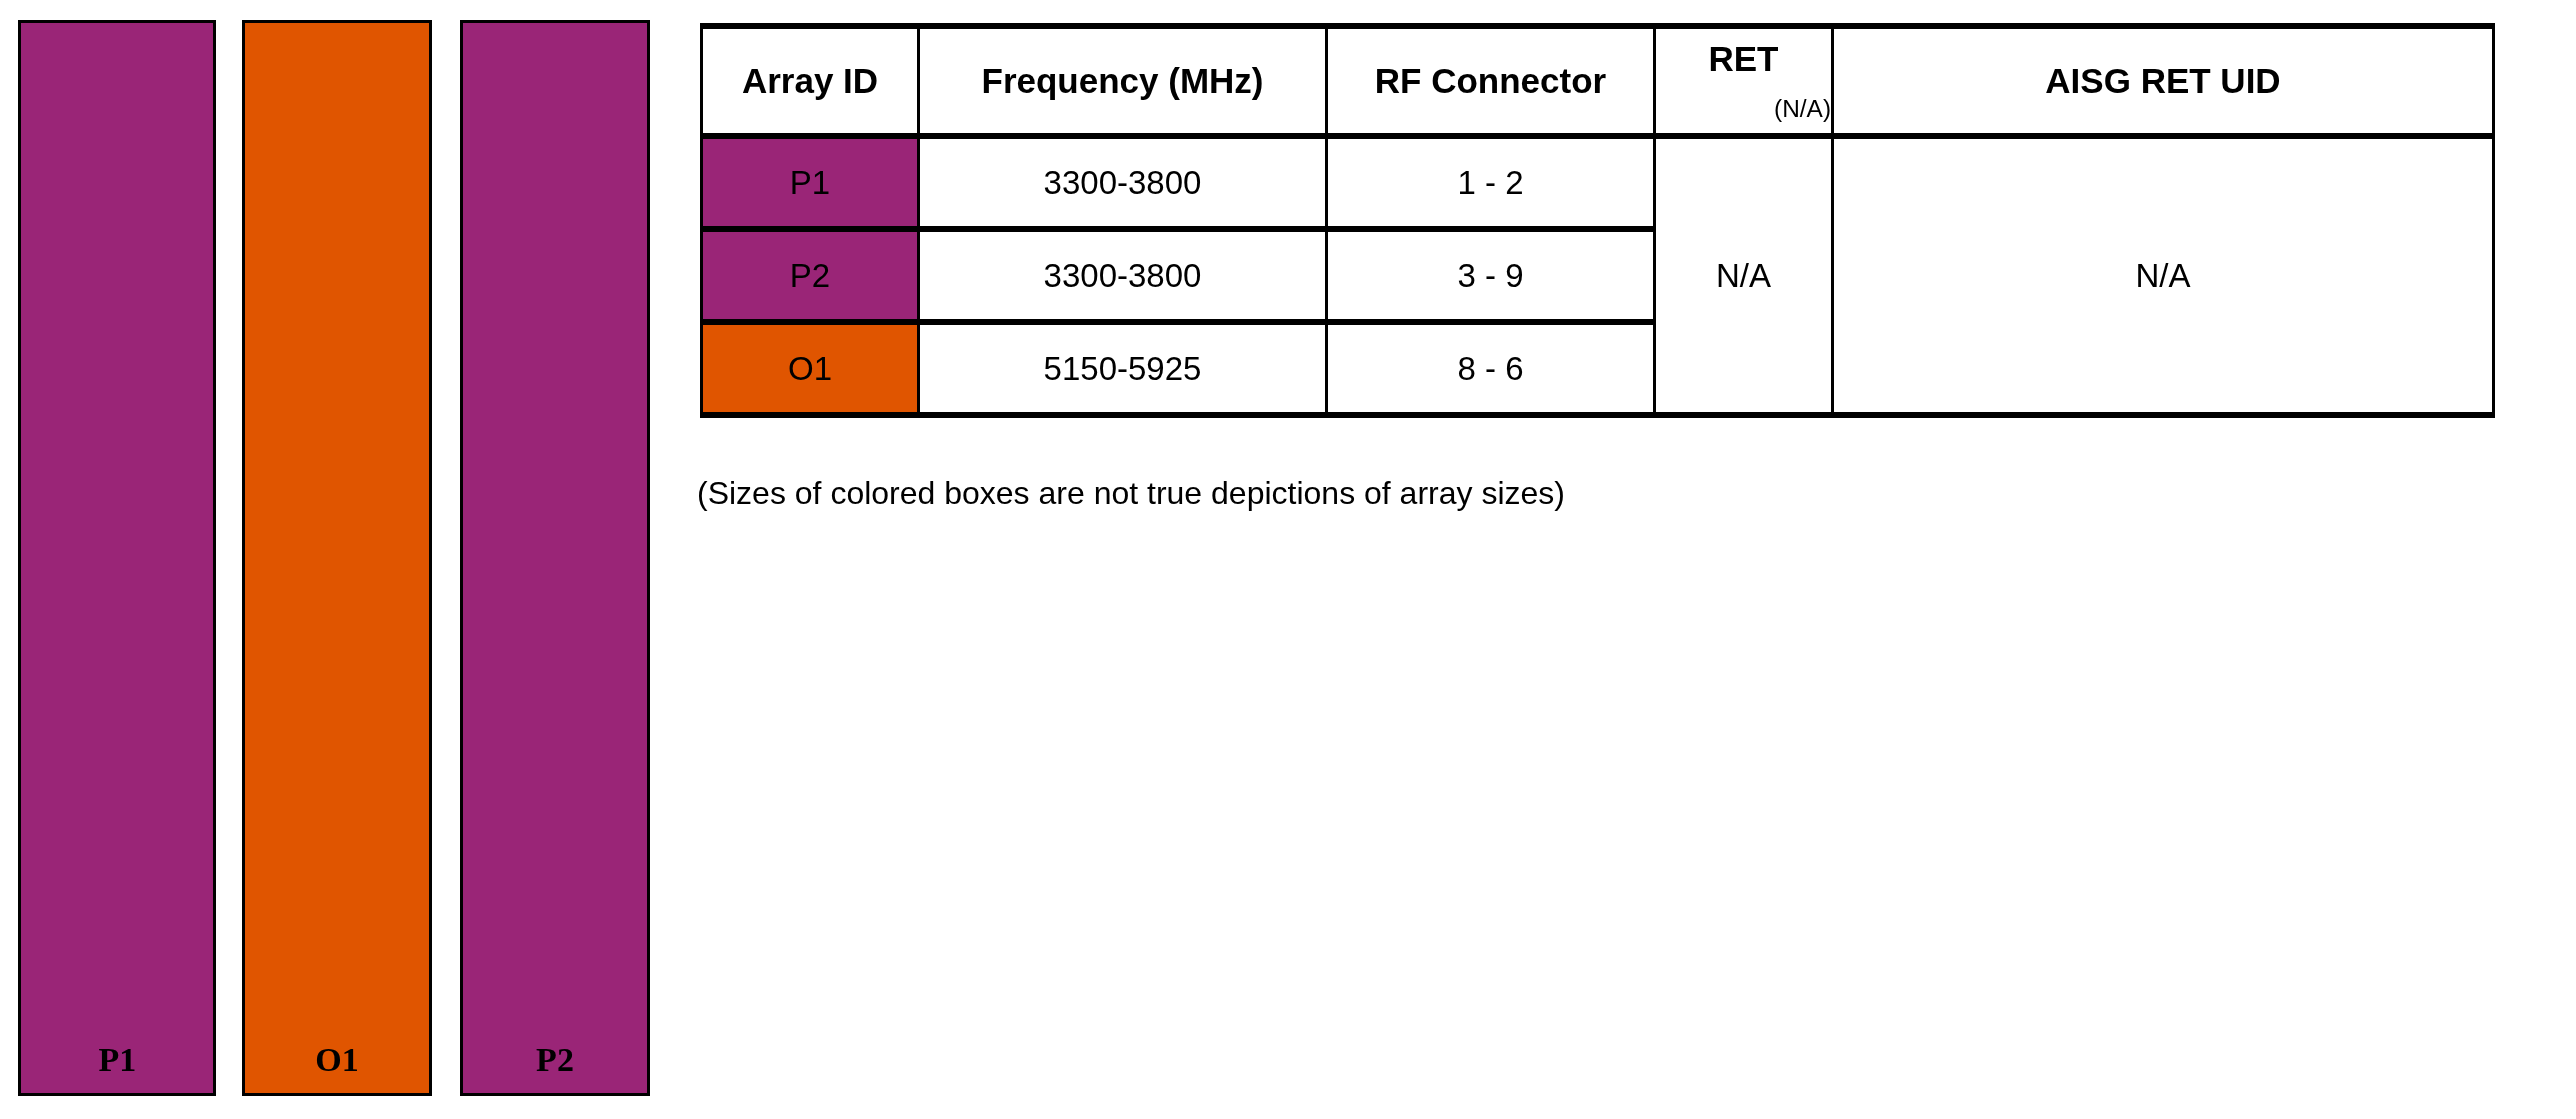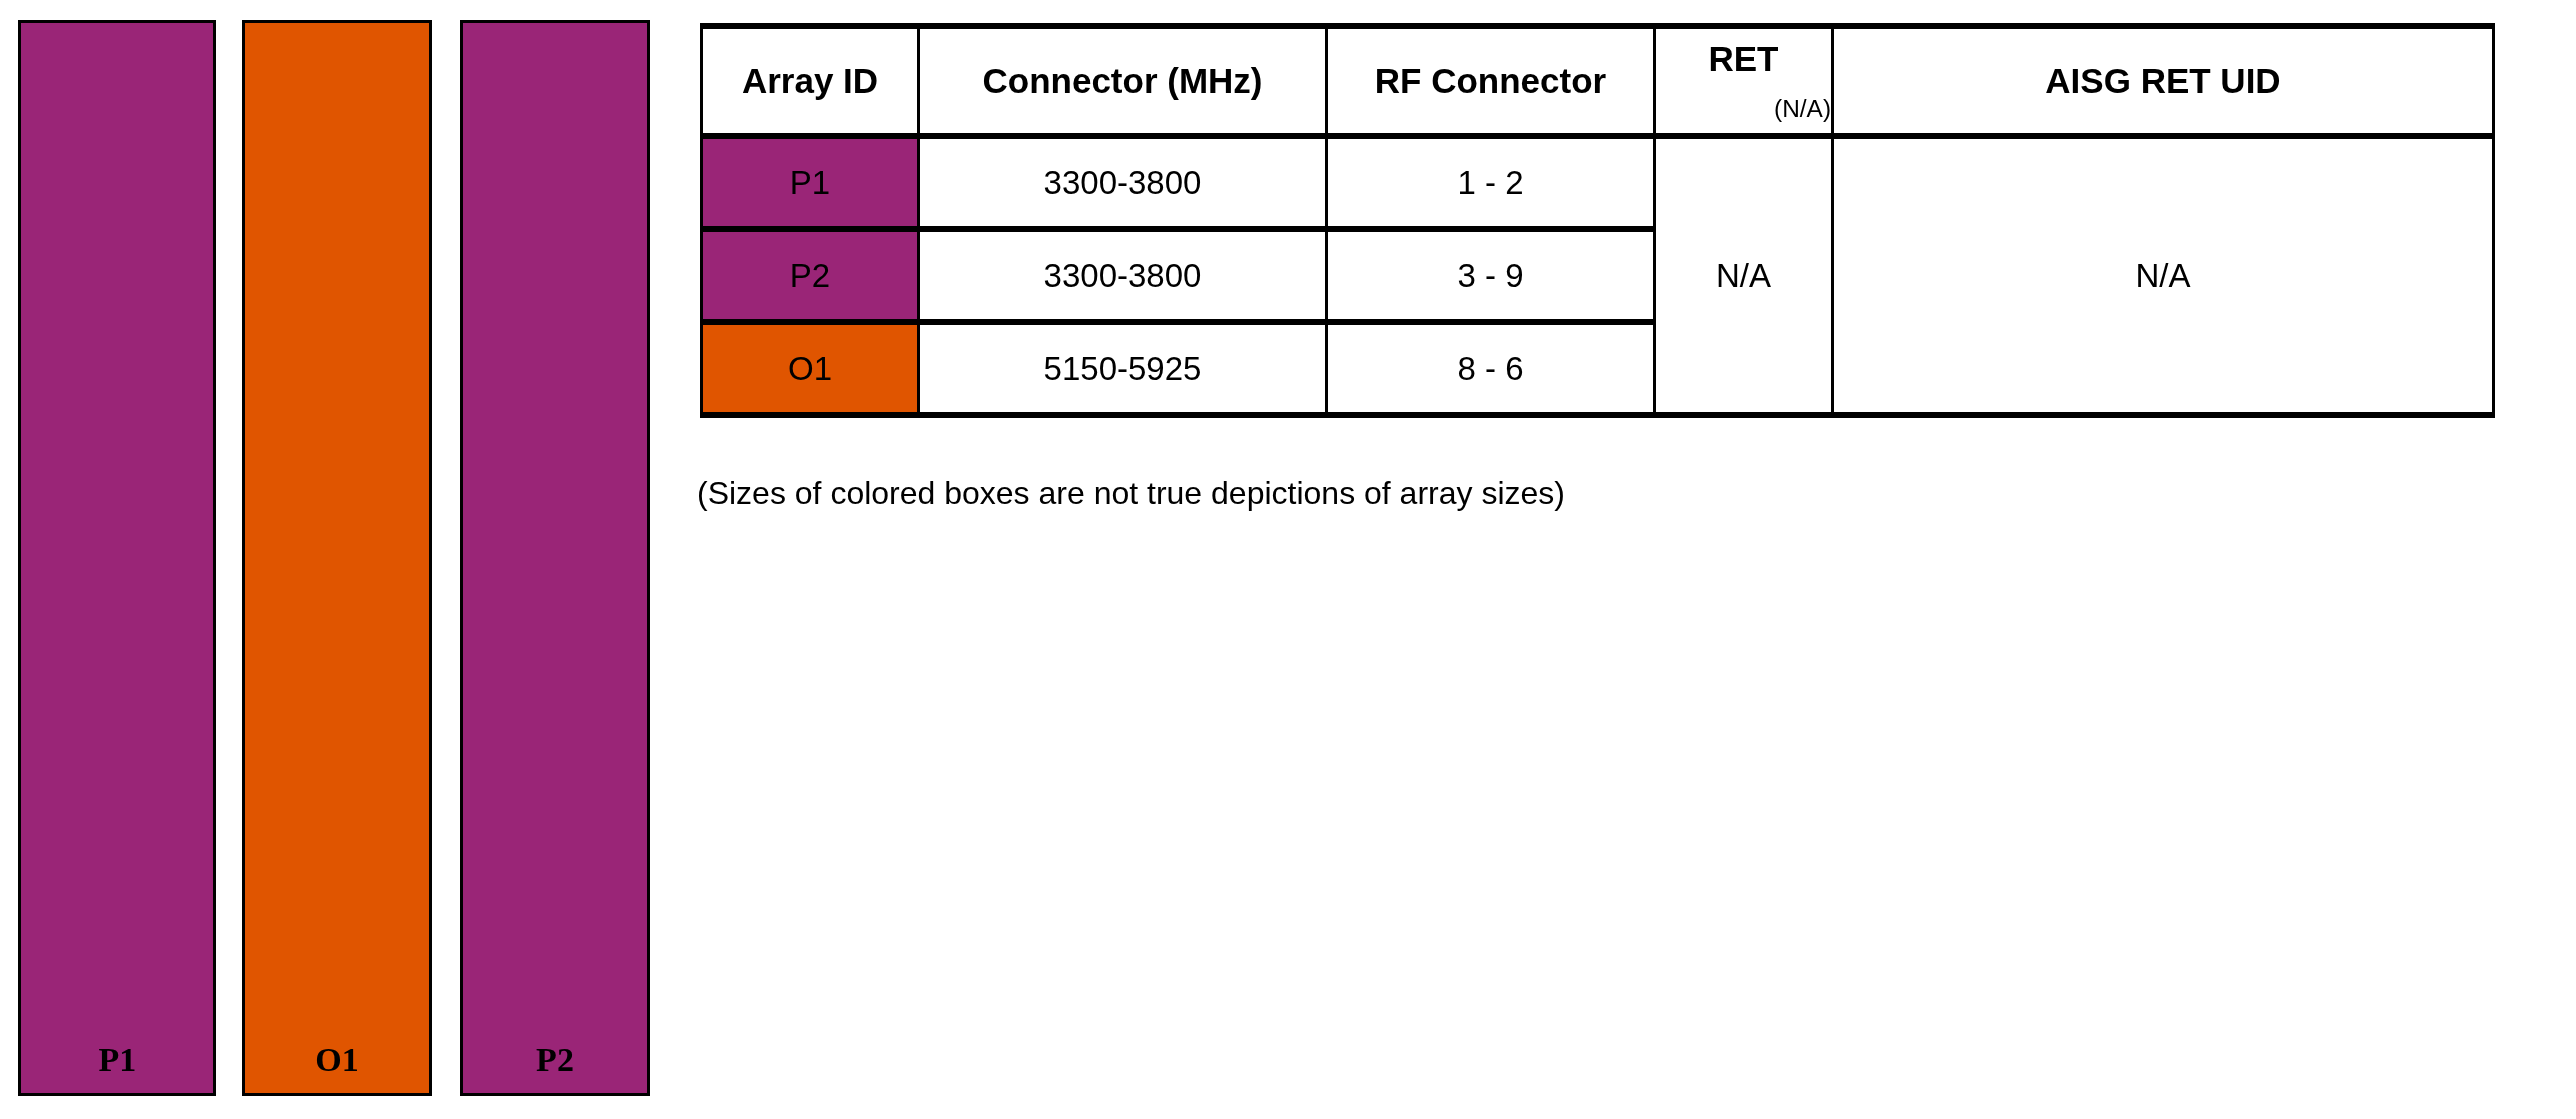--- a/index.html
+++ b/index.html
@@ -110,21 +110,21 @@
       <col style="width:328px">
       <col style="width:178px">
       <col style="width:661px">
     </colgroup>
     <tbody>
       <tr class="header-row">
         <th>
           <span>Array ID</span>
         </th>
         <th>
-          <span>Connector (MHz)</span>
+          <span>Frequency (MHz)</span>
         </th>
         <th>
           <span>RF Connector</span>
         </th>
         <th>
           <span>RET</span>
           <span class="ret-header-sub">(N/A)</span>
         </th>
         <th>
           <span>AISG RET UID</span>

